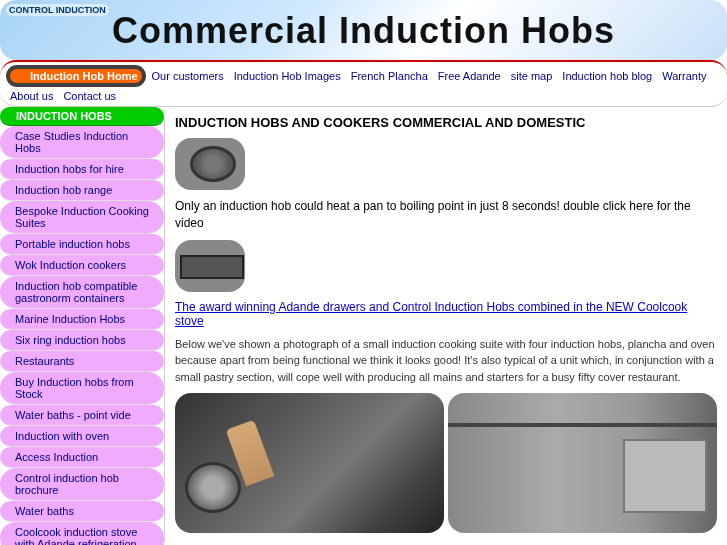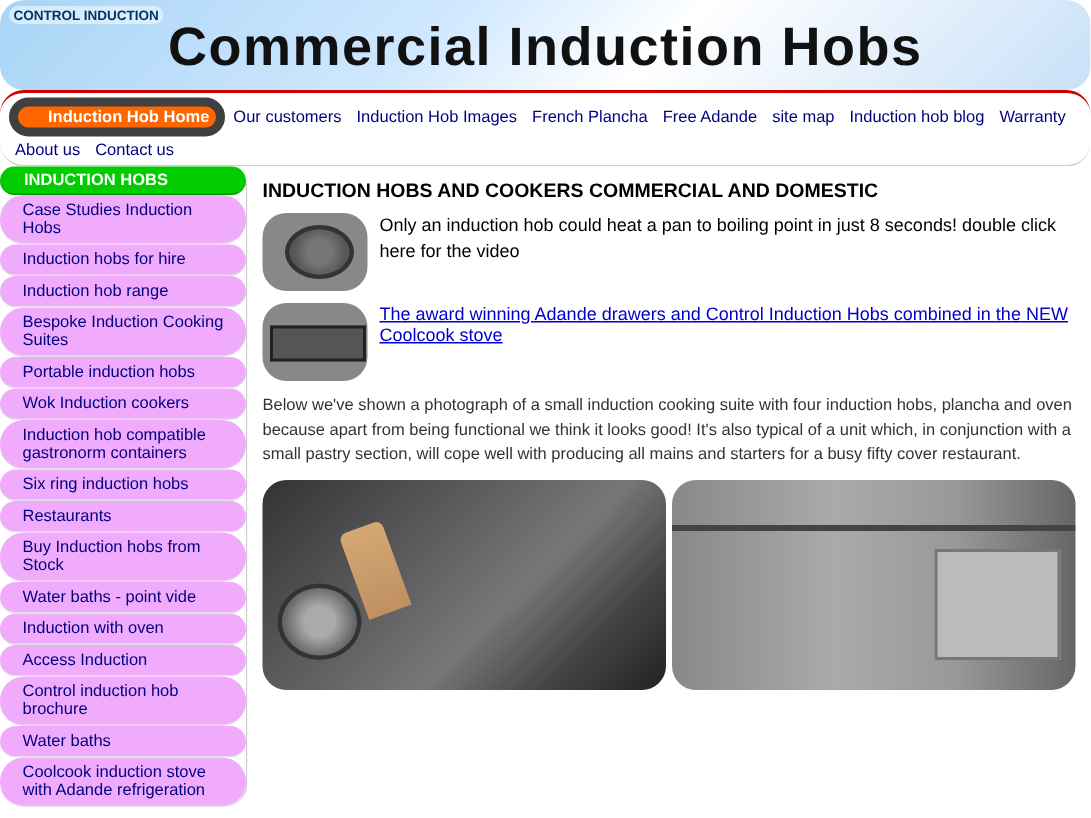--- a/index.html
+++ b/index.html
@@ -44,21 +44,21 @@
       font-size: 11px;
       color: #000080;
       text-decoration: none;
       padding: 1px 4px;
       white-space: nowrap;
     }
     #topnav a:first-child {
       background: #ff6600;
       color: #fff;
       font-weight: bold;
-      border: 6px solid #404040;
+      border: 4px solid #404040;
       padding-left: 20px;
     }
 
     
     #main-layout {
       display: flex;
       width: 727px;
     }
 
     
@@ -95,20 +95,21 @@
       font-size: 13px;
       font-weight: bold;
       color: #000;
       margin-bottom: 8px;
     }
     .content-row {
       display: flex;
       align-items: flex-start;
       gap: 8px;
       margin-bottom: 8px;
+      flex-direction: column;
     }
     .content-row .thumb {
       width: 70px;
       min-width: 70px;
       height: 52px;
       background: #888;
       overflow: hidden;
       display: flex;
       align-items: center;
       justify-content: center;
@@ -244,20 +245,21 @@
 
   <div id="sidebar">
     <div class="sidebar-header">INDUCTION HOBS</div>
     <a href="#">Case Studies Induction Hobs</a>
     <a href="#">Induction hobs for hire</a>
     <a href="#">Induction hob range</a>
     <a href="#">Bespoke Induction Cooking Suites</a>
     <a href="#">Portable induction hobs</a>
     <a href="#">Wok Induction cookers</a>
     <a href="#">Induction hob compatible gastronorm containers</a>
+    <a href="#">Marine Induction Hobs</a>
     <a href="#">Six ring induction hobs</a>
     <a href="#">Restaurants</a>
     <a href="#">Buy Induction hobs from Stock</a>
     <a href="#">Water baths - point vide</a>
     <a href="#">Induction with oven</a>
     <a href="#">Access Induction</a>
     <a href="#">Control induction hob brochure</a>
     <a href="#">Water baths</a>
     <a href="#">Coolcook induction stove with Adande refrigeration</a>
   </div>

